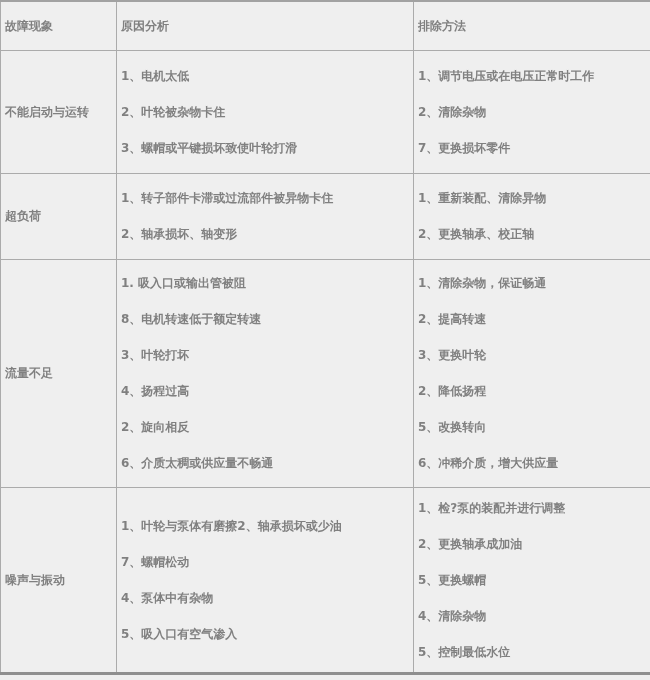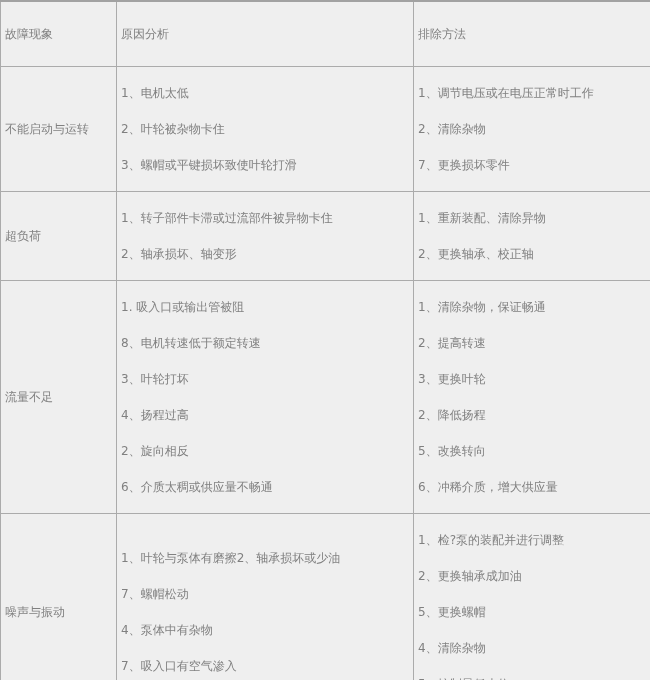--- a/index.html
+++ b/index.html
@@ -21,23 +21,23 @@
     background: #efefef;
     border-left: 1px solid #b4b4b4;
     border-right: 1px solid #b4b4b4;
     border-top: 2px solid #a2a2a2;
     border-bottom: 3px solid #8f8f8f;
   }
   th, td {
     border: 1px solid #ababab;
     vertical-align: middle;
     text-align: left;
-    padding: 8px 4px;
+    padding: 0 4px;
     font-size: 12px;
-    font-weight: normal;
+    font-weight: bold;
     color: #808080;
     overflow: hidden;
   }
   th { height: 48px; }
   td p, th p {
     margin: 0;
     padding: 11.5px 0;
     line-height: 13px;
     white-space: nowrap;
   }
@@ -117,21 +117,21 @@
           </td>
         </tr>
         <tr style="height: 186px;">
           <td>
             <p>噪声与振动</p>
           </td>
           <td>
             <p>1、叶轮与泵体有磨擦2、轴承损坏或少油</p>
             <p>7、螺帽松动</p>
             <p>4、泵体中有杂物</p>
-            <p>7、吸入口有空气渗入</p>
+            <p>5、吸入口有空气渗入</p>
           </td>
           <td>
             <p>1、检?泵的装配并进行调整</p>
             <p>2、更换轴承成加油</p>
             <p>5、更换螺帽</p>
             <p>4、清除杂物</p>
             <p>5、控制最低水位</p>
           </td>
         </tr>
       </tbody>

